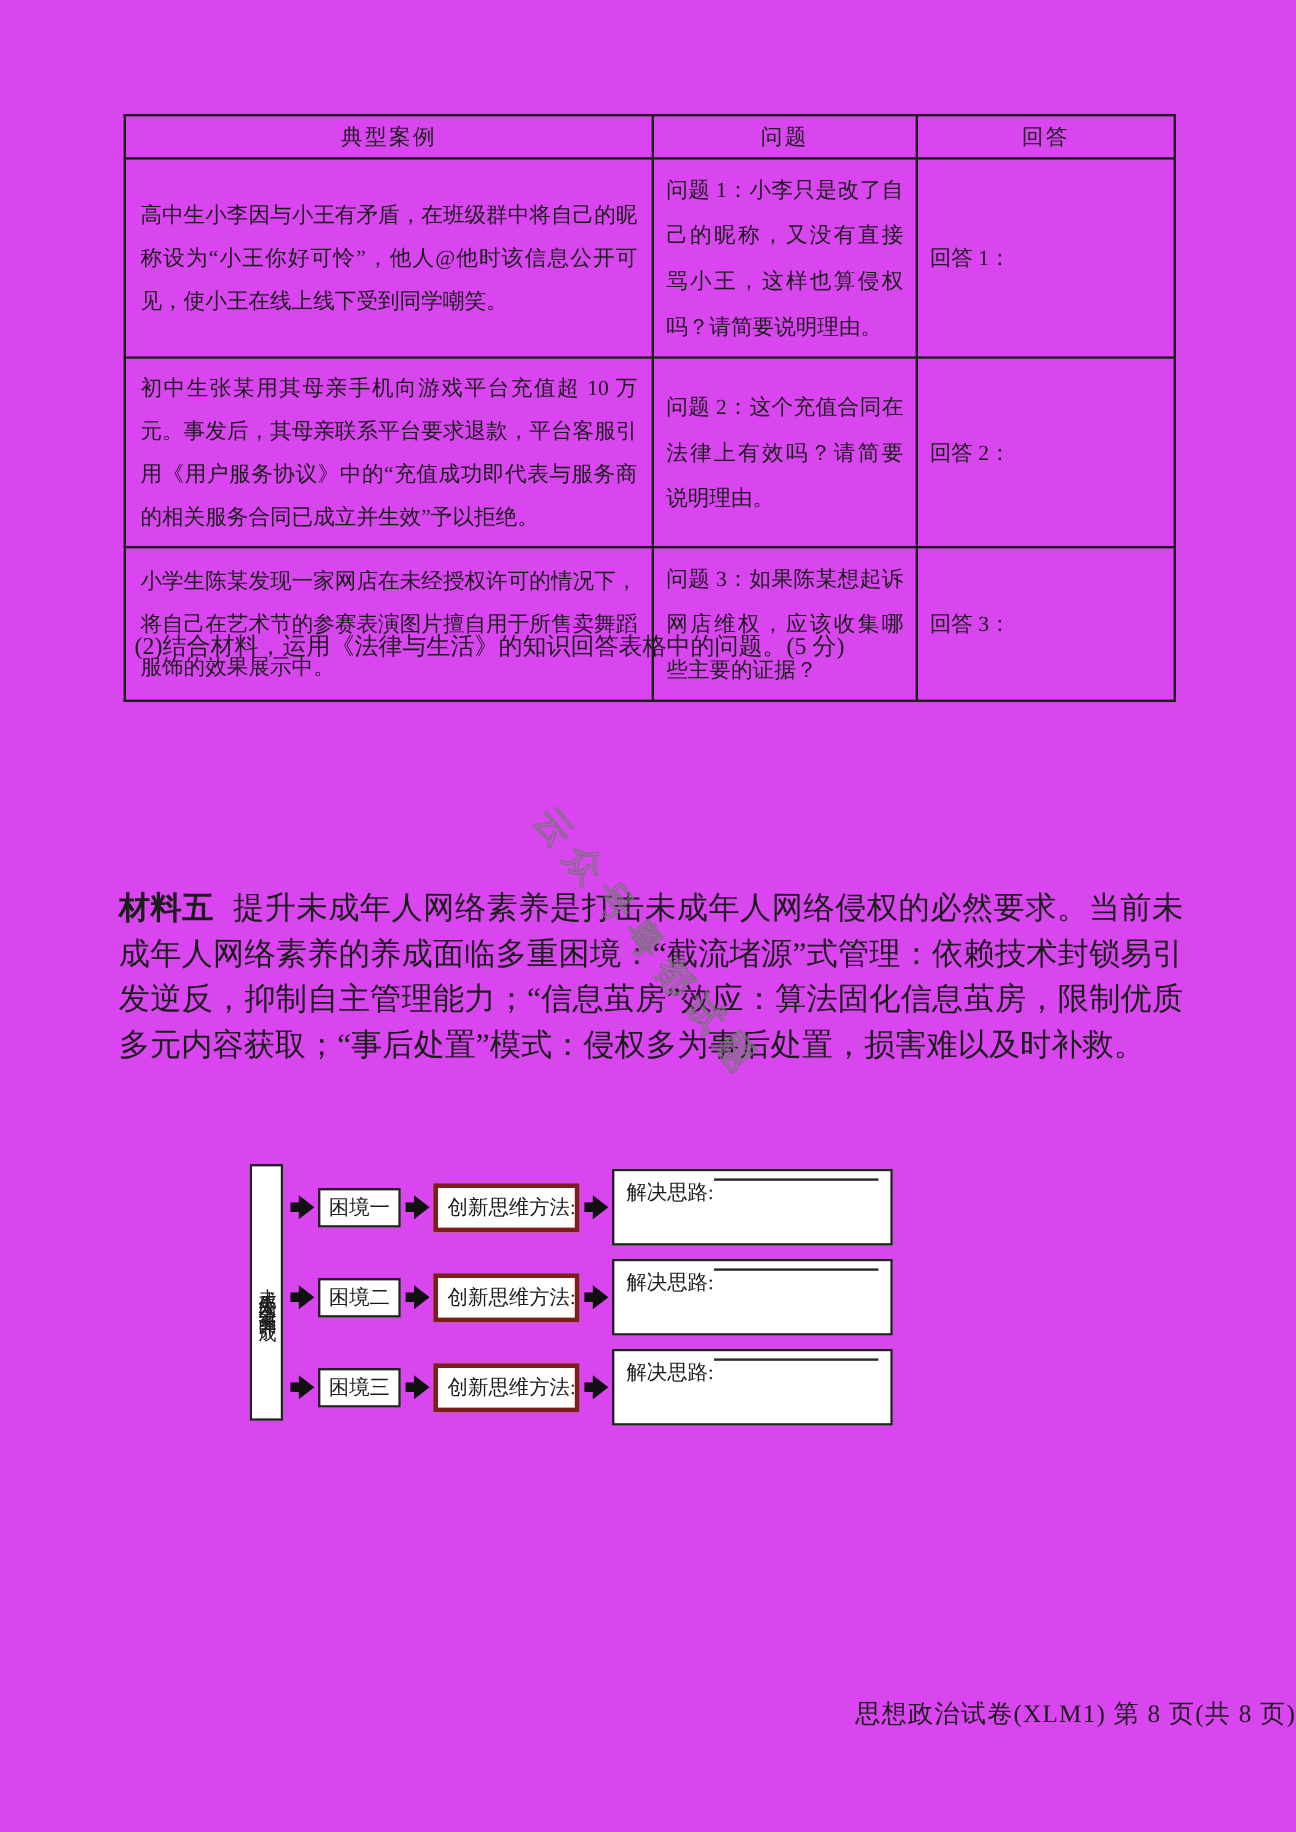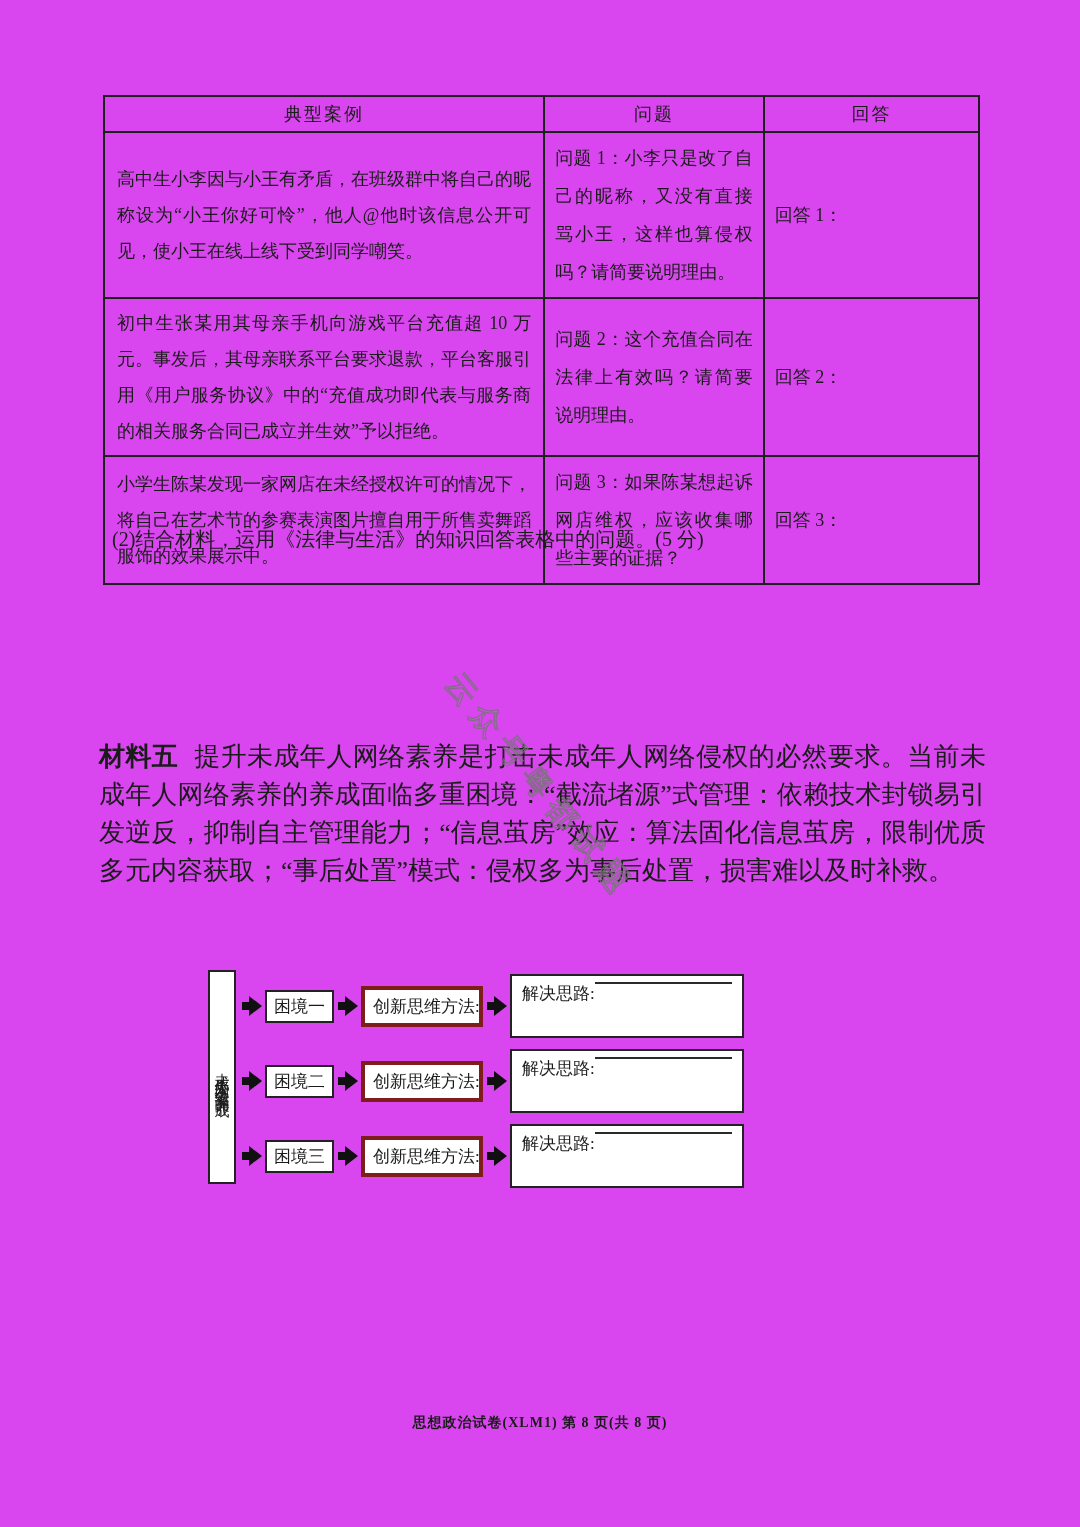--- a/index.html
+++ b/index.html
@@ -90,21 +90,21 @@
     font-size:31px; letter-spacing:9px; white-space:nowrap;
     color:rgba(255,255,255,0.05);
     -webkit-text-stroke:1.4px rgba(115,115,115,0.8);
     text-stroke:1.4px rgba(115,115,115,0.8);
     z-index:6; font-family:"Liberation Sans","DejaVu Sans",sans-serif;
   }
 
   
   .footer {
     position:absolute; left:0; top:1414px; width:100%;
-    text-align:center; font-size:14px; letter-spacing:1px;font-weight:bold;
+    text-align:right; font-size:21px; letter-spacing:1px;
   }
 </style>
 </head>
 <body>
 
 <div class="page">
 
   <table class="case-table">
     <colgroup>
         <col class="c1">

